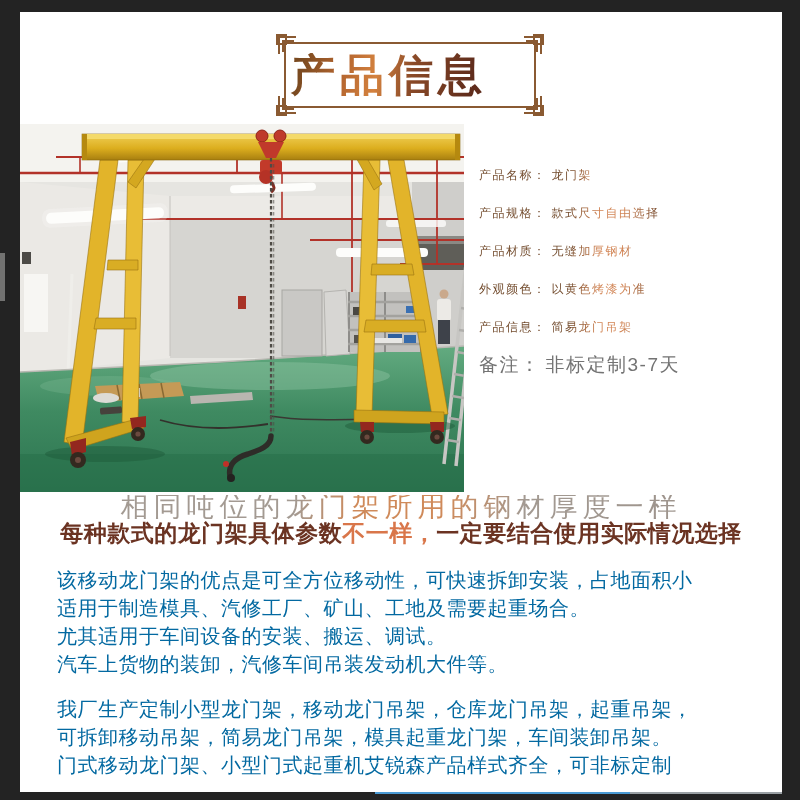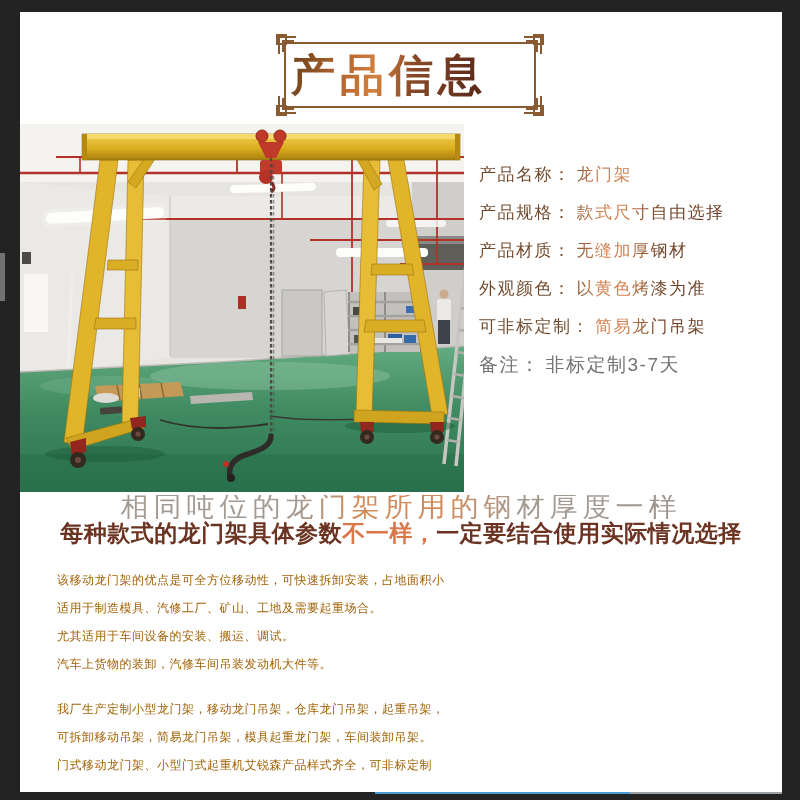--- a/index.html
+++ b/index.html
@@ -38,36 +38,36 @@
                  -webkit-background-clip:text; background-clip:text; color:transparent; }
   @supports not ((-webkit-background-clip:text) or (background-clip:text)) {
     .grad-bronze { color:#8a4a28; } .grad-row { color:#6f4728; } .grad-gray { color:#a39a92; }
   }
 
   
   .photo { position:absolute; left:0; top:112px; width:444px; height:368px; display:block; }
 
   
   .info { position:absolute; left:459px; top:151px; width:300px; }
-  .info-row { font-size:17px; line-height:24px; margin-bottom:14px; letter-spacing:1.5px; white-space:nowrap; }
+  .info-row { font-size:12px; line-height:24px; margin-bottom:14px; letter-spacing:1.5px; white-space:nowrap; }
   .info-row .val { margin-left:5px; }
   .info-note { font-size:19px; line-height:24px; margin-top:8px; letter-spacing:1.5px; color:#737373; white-space:nowrap; }
   .info-note .val { margin-left:5px; }
 
   
   .caption-gray { position:absolute; left:0; top:483px; width:100%; text-align:center;
                   font-size:28px; letter-spacing:5px; line-height:24px; white-space:nowrap; }
   .caption-bold { position:absolute; left:0; top:507px; width:100%; text-align:center;
                   font-size:23px; font-weight:bold; letter-spacing:0.5px; line-height:28px;
                   color:#6b3322; white-space:nowrap; }
   .caption-bold .hl { color:#d9764a; }
 
   
-  .para { position:absolute; left:37px; width:700px; font-size:12px; line-height:28px;
-          color:#a16207; letter-spacing:0.5px; }
+  .para { position:absolute; left:37px; width:700px; font-size:20px; line-height:28px;
+          color:#0369a1; letter-spacing:0.5px; }
   .para1 { top:554px; }
   .para2 { top:683px; }
 </style>
 </head>
 <body>
 
 <div class="page">
   <div class="sheet">
 
     <div class="plaque">
@@ -252,21 +252,21 @@
         <circle cx="206" cy="340" r="3" fill="#c03028"></circle>
         <circle cx="211" cy="354" r="4" fill="#242220"></circle>
       </g>
     </svg>
 
     <div class="info">
       <div class="info-row grad-row"><span>产品名称：</span><span class="val">龙门架</span></div>
       <div class="info-row grad-row"><span>产品规格：</span><span class="val">款式尺寸自由选择</span></div>
       <div class="info-row grad-row"><span>产品材质：</span><span class="val">无缝加厚钢材</span></div>
       <div class="info-row grad-row"><span>外观颜色：</span><span class="val">以黄色烤漆为准</span></div>
-      <div class="info-row grad-row"><span>可非标定制：</span><span class="val">简易龙门吊架</span></div>
+      <div class="info-row grad-row"><span>产品信息：</span><span class="val">简易龙门吊架</span></div>
       <div class="info-note"><span>备注：</span><span class="val">非标定制3-7天</span></div>
     </div>
 
     <div class="caption-gray grad-gray">相同吨位的龙门架所用的钢材厚度一样</div>
     <div class="caption-bold">
       <span>每种款式的龙门架具体参数</span><span class="hl">不一样，</span><span>一定要结合使用实际情况选择</span>
     </div>
 
     <div class="para para1">
       <div>该移动龙门架的优点是可全方位移动性，可快速拆卸安装，占地面积小</div>

